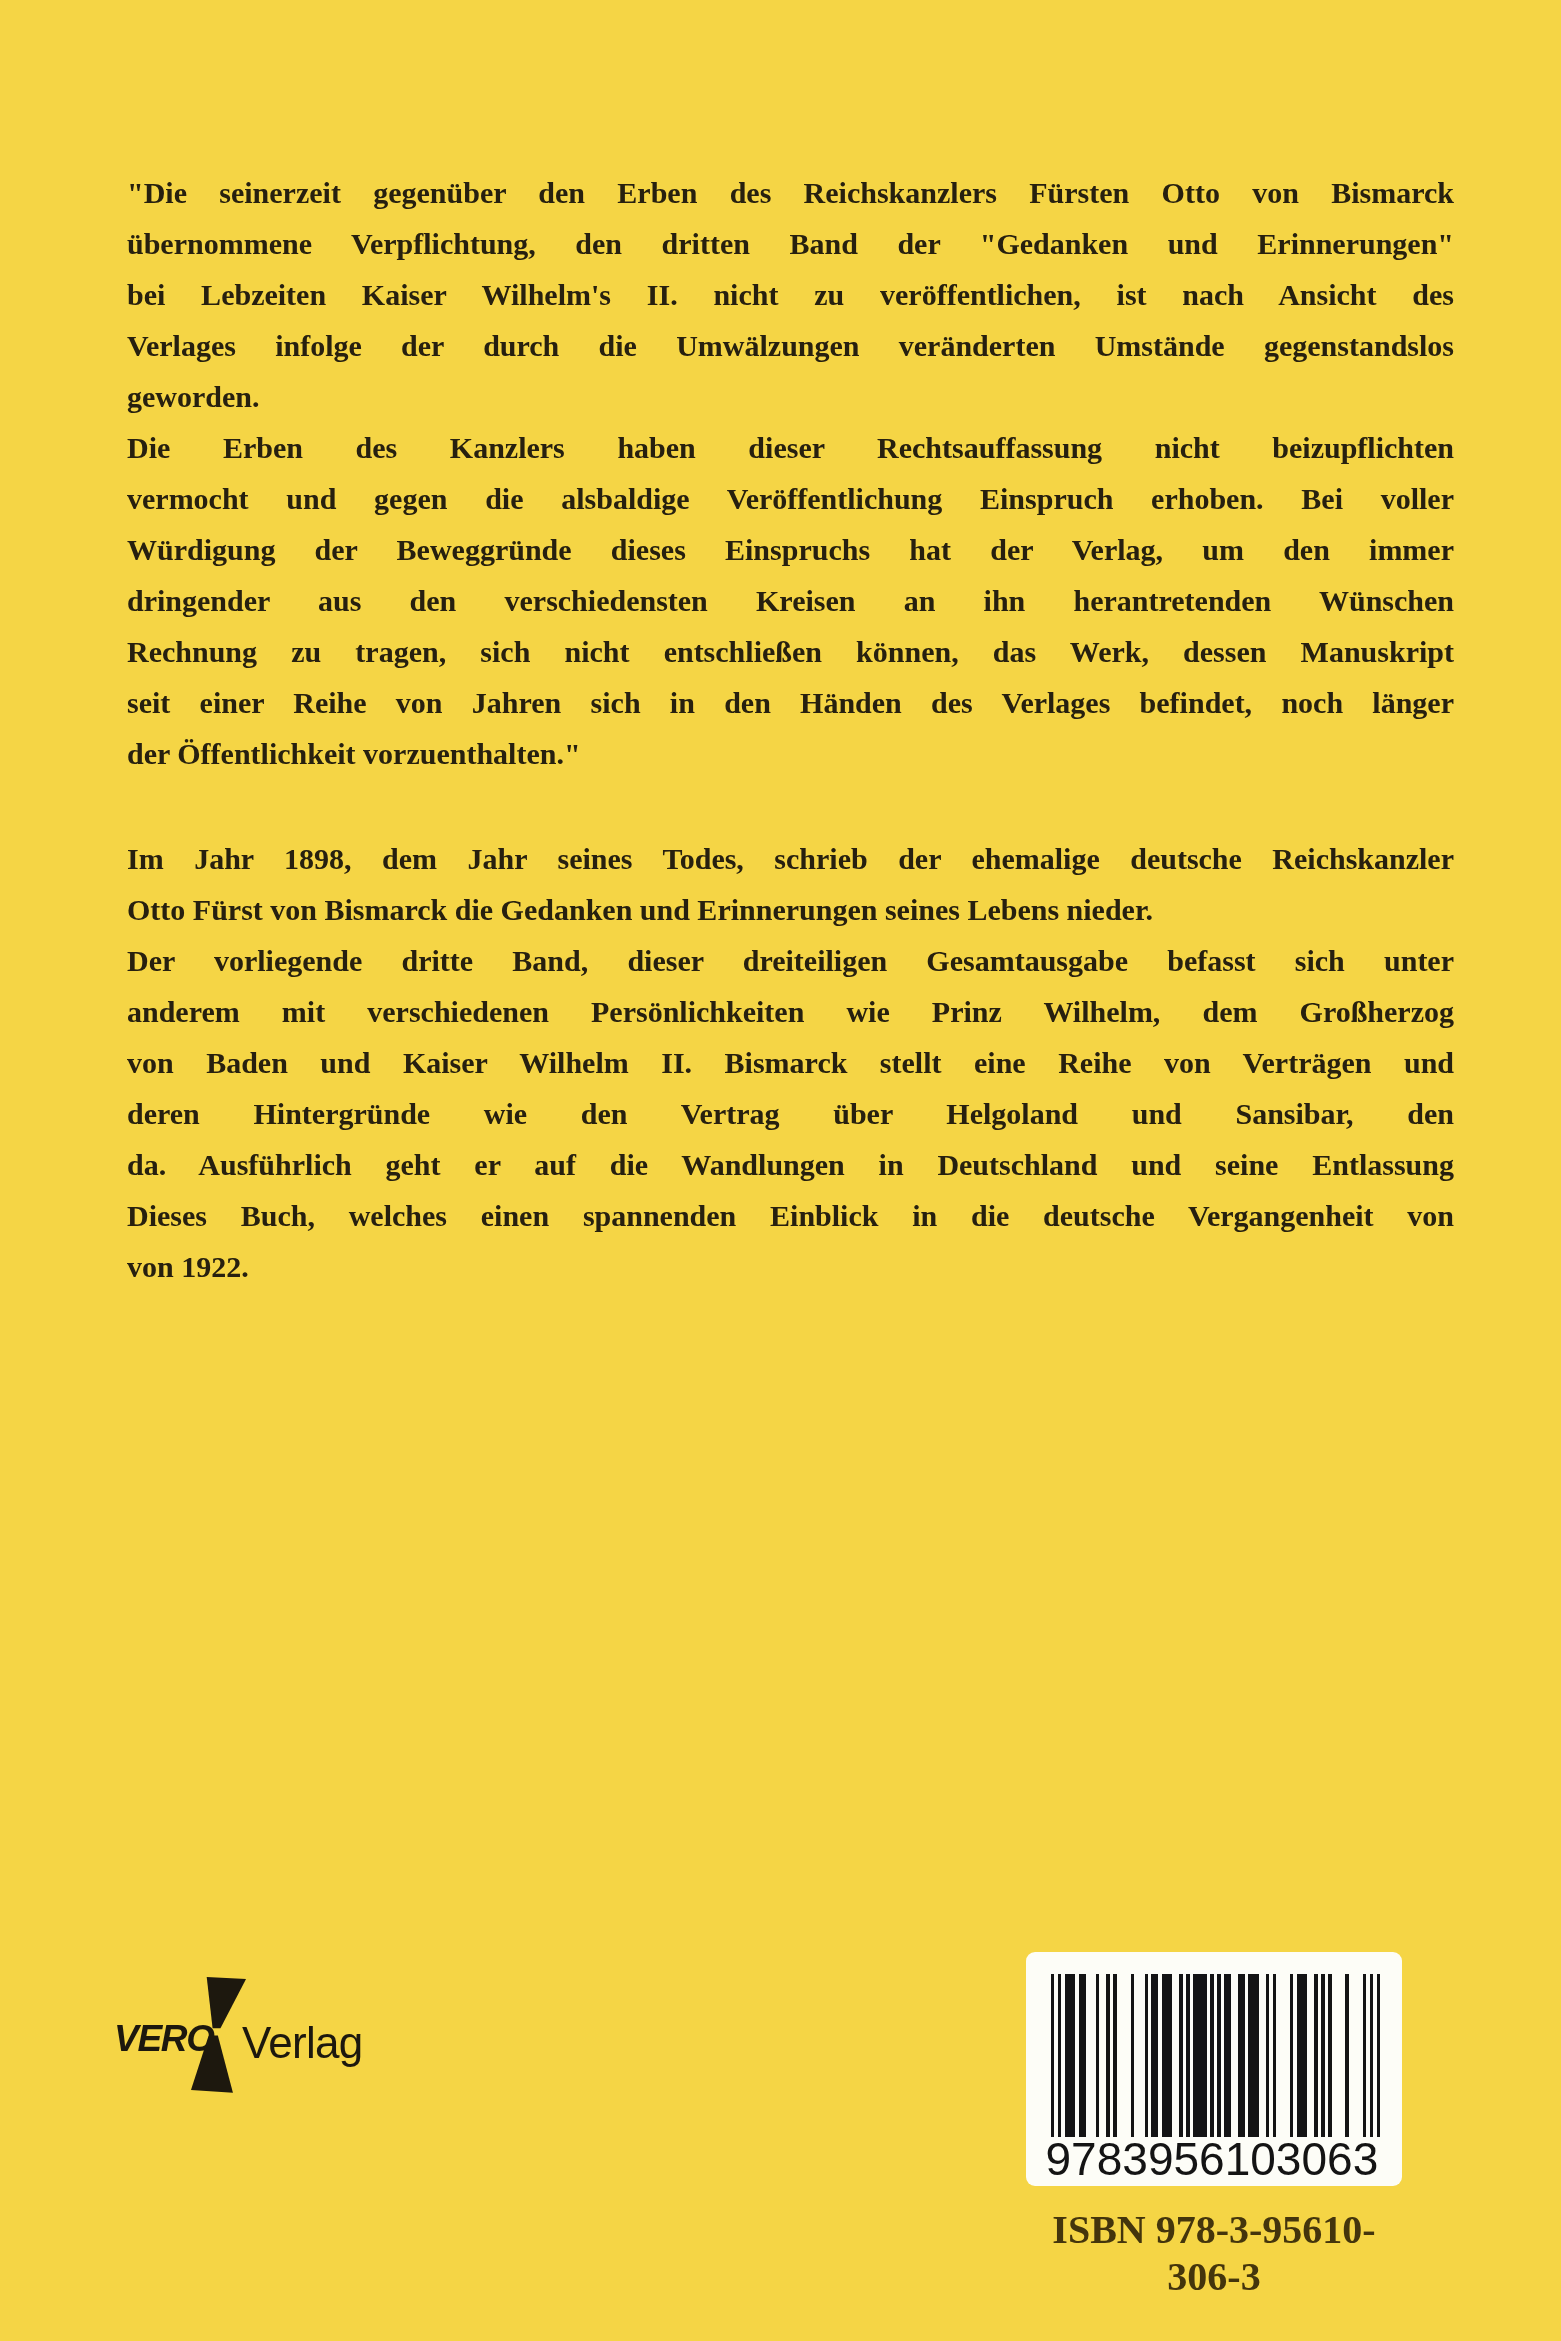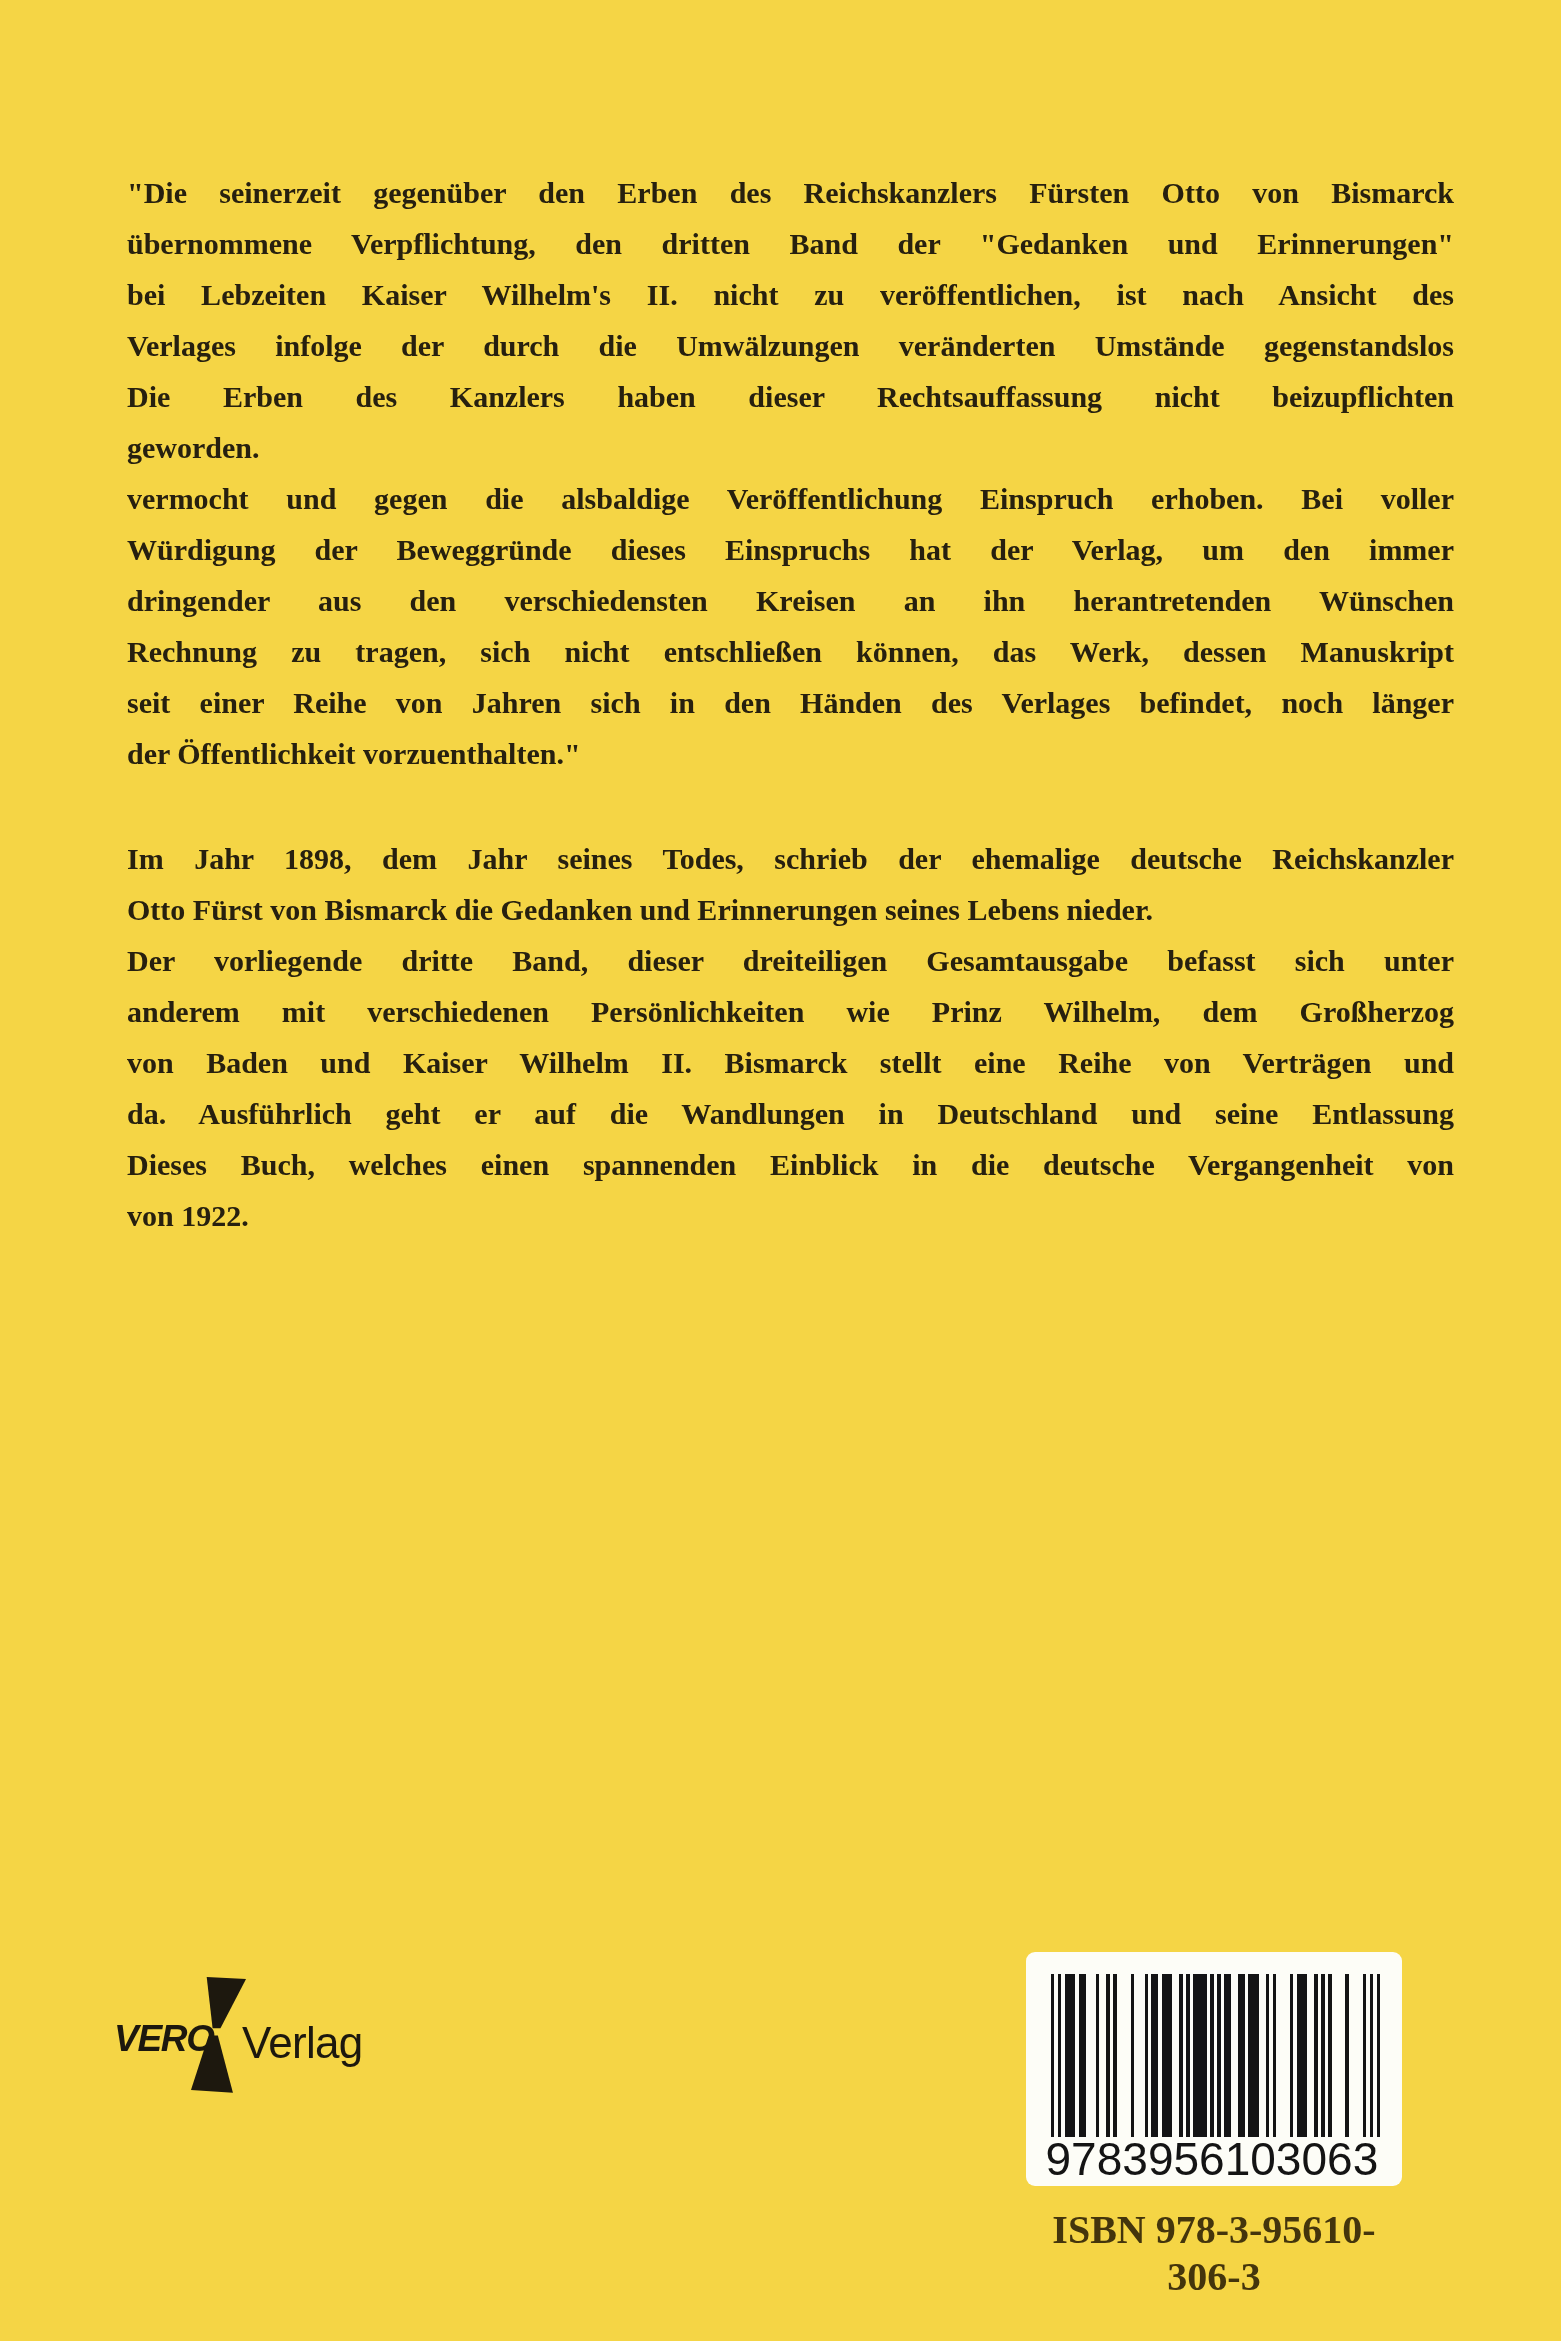--- a/index.html
+++ b/index.html
@@ -68,36 +68,37 @@
 </head>
 <body>
 
 <div class="page">
 
   <div class="textcol quote-block">
       <div class="tline just">"Die seinerzeit gegenüber den Erben des Reichskanzlers Fürsten Otto von Bismarck</div>
       <div class="tline just">übernommene Verpflichtung, den dritten Band der "Gedanken und Erinnerungen"</div>
       <div class="tline just">bei Lebzeiten Kaiser Wilhelm's II. nicht zu veröffentlichen, ist nach Ansicht des</div>
       <div class="tline just">Verlages infolge der durch die Umwälzungen veränderten Umstände gegenstandslos</div>
+      <div class="tline">geworden.</div>
       <div class="tline just">Die Erben des Kanzlers haben dieser Rechtsauffassung nicht beizupflichten</div>
-      <div class="tline">geworden.</div>
       <div class="tline just">vermocht und gegen die alsbaldige Veröffentlichung Einspruch erhoben. Bei voller</div>
       <div class="tline just">Würdigung der Beweggründe dieses Einspruchs hat der Verlag, um den immer</div>
       <div class="tline just">dringender aus den verschiedensten Kreisen an ihn herantretenden Wünschen</div>
       <div class="tline just">Rechnung zu tragen, sich nicht entschließen können, das Werk, dessen Manuskript</div>
       <div class="tline just">seit einer Reihe von Jahren sich in den Händen des Verlages befindet, noch länger</div>
       <div class="tline">der Öffentlichkeit vorzuenthalten."</div>
     </div>
 
   <div class="textcol desc-block">
       <div class="tline just">Im Jahr 1898, dem Jahr seines Todes, schrieb der ehemalige deutsche Reichskanzler</div>
       <div class="tline">Otto Fürst von Bismarck die Gedanken und Erinnerungen seines Lebens nieder.</div>
       <div class="tline just">Der vorliegende dritte Band, dieser dreiteiligen Gesamtausgabe befasst sich unter</div>
       <div class="tline just">anderem mit verschiedenen Persönlichkeiten wie Prinz Wilhelm, dem Großherzog</div>
       <div class="tline just">von Baden und Kaiser Wilhelm II. Bismarck stellt eine Reihe von Verträgen und</div>
+      <div class="tline just">deren Hintergründe wie den Vertrag über Helgoland und Sansibar, den</div>
       <div class="tline just">da. Ausführlich geht er auf die Wandlungen in Deutschland und seine Entlassung</div>
       <div class="tline just">Dieses Buch, welches einen spannenden Einblick in die deutsche Vergangenheit von</div>
       <div class="tline">von 1922.</div>
     </div>
 
   <div class="logo">
     <span class="vero">VERO</span>
     <svg class="hourglass" viewBox="0 0 90 180" preserveAspectRatio="none">
       <polygon points="27,0 87,3 48,79 36,79" fill="#1D180E"></polygon>
       <polygon points="30,90 44,90 67,178 3,174" fill="#1D180E"></polygon>

